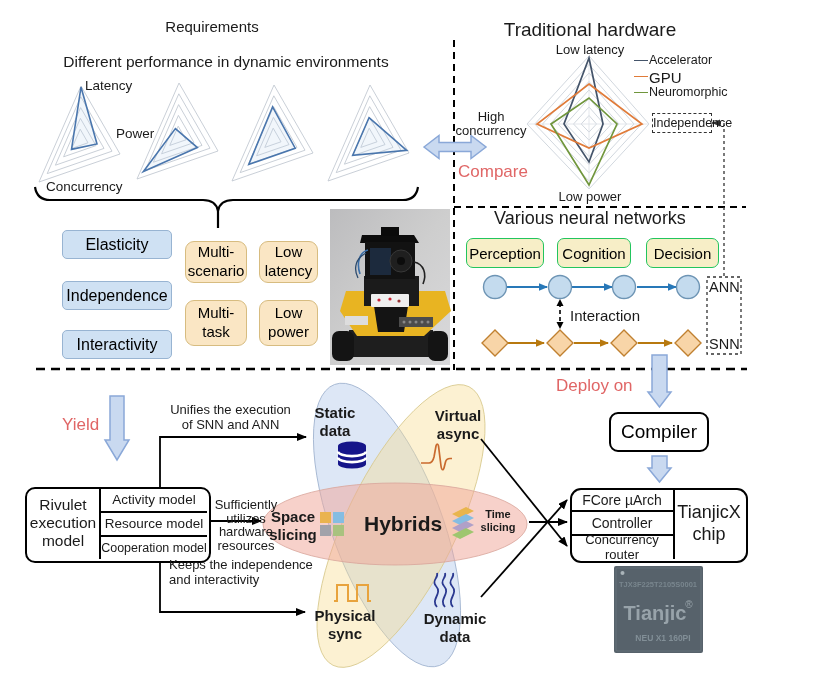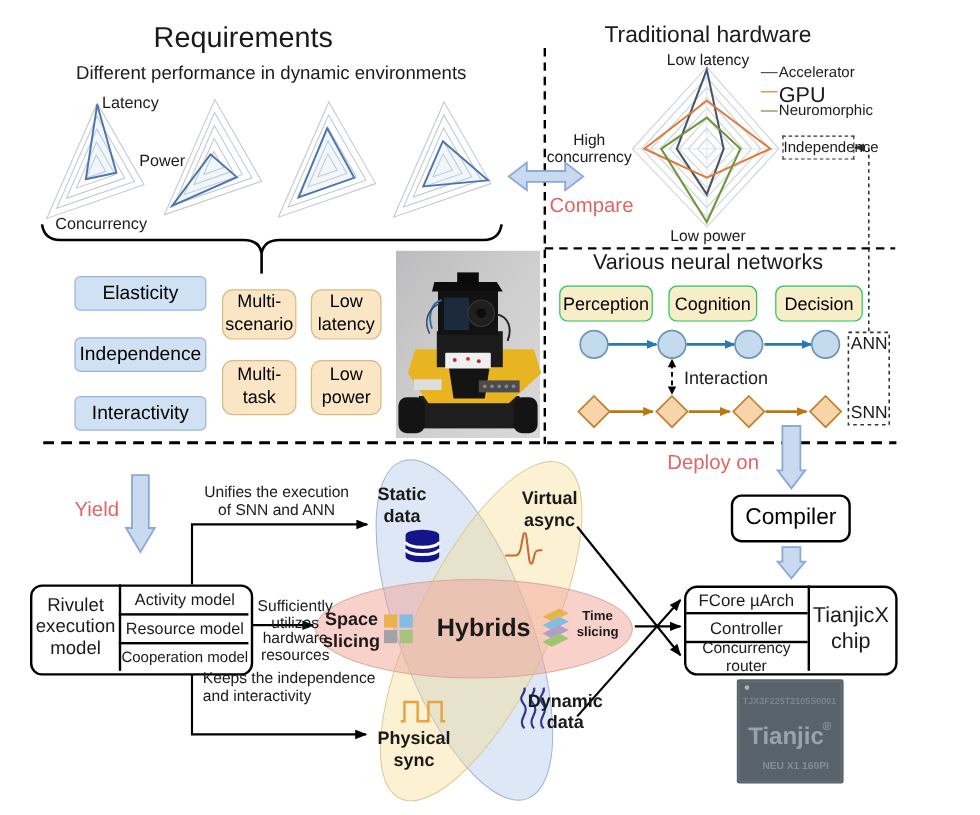--- a/index.html
+++ b/index.html
@@ -228,34 +228,34 @@
     <rect x="614" y="566" width="89" height="87" rx="2" fill="#57626b"></rect>
     <rect x="616" y="568" width="85" height="83" rx="1.5" fill="none" stroke="#636f78" stroke-width="1.2"></rect>
     <circle cx="622.5" cy="573" r="2" fill="#aab4b9"></circle>
     <text x="658" y="587" font-size="7.5" font-weight="bold" fill="#79868e" text-anchor="middle" font-family="Liberation Sans,sans-serif">TJX3F225T2105S0001</text>
     <text x="655" y="620" font-size="20" font-weight="bold" fill="#98a3aa" text-anchor="middle" font-family="Liberation Sans,sans-serif">Tianjic</text>
     <text x="689" y="608" font-size="10" fill="#98a3aa" text-anchor="middle" font-family="Liberation Sans,sans-serif">®</text>
     <text x="663" y="641" font-size="8.5" font-weight="bold" fill="#828f97" text-anchor="middle" font-family="Liberation Sans,sans-serif">NEU X1 160PI</text>
   </g>
 </svg>
 
-<div class="txt" style="left:128px;top:18px;width:200px;font-size:24px;">Requirements</div>
+<div class="txt" style="left:112px;top:18px;width:200px;text-align:center;font-size:15px;">Requirements</div>
 <div class="txt" style="left:26px;top:53px;width:400px;text-align:center;font-size:15.5px;">Different performance in dynamic environments</div>
 <div class="txt" style="left:85px;top:78px;font-size:13.5px;">Latency</div>
 <div class="txt" style="left:116px;top:126px;font-size:13.5px;">Power</div>
 <div class="txt" style="left:46px;top:179px;font-size:13.5px;">Concurrency</div>
 
 <div class="txt" style="left:490px;top:19px;width:200px;text-align:center;font-size:19px;">Traditional hardware</div>
 <div class="txt" style="left:540px;top:42px;width:100px;text-align:center;font-size:13px;">Low latency</div>
 <div class="txt" style="left:455px;top:110px;width:72px;text-align:center;font-size:13px;line-height:1.1;">High<br>concurrency</div>
 <div class="txt" style="left:545px;top:189px;width:90px;text-align:center;font-size:13px;">Low power</div>
 <div class="txt red" style="left:458px;top:162px;font-size:17px;">Compare</div>
 
 <div class="txt" style="left:649px;top:53px;font-size:12.5px;">Accelerator</div>
-<div class="txt" style="left:649px;top:69px;font-size:18px;">GPU</div>
+<div class="txt" style="left:649px;top:69px;font-size:15px;">GPU</div>
 <div class="txt" style="left:649px;top:85px;font-size:12.5px;">Neuromorphic</div>
 <div class="abs" style="left:634px;top:60px;width:14px;height:0;border-top:1.6px solid #44546a;"></div>
 <div class="abs" style="left:634px;top:76px;width:14px;height:0;border-top:1.6px solid #e07b39;"></div>
 <div class="abs" style="left:634px;top:92px;width:14px;height:0;border-top:1.6px solid #70963c;"></div>
 <div class="abs" style="left:652px;top:113px;width:58px;height:18px;border:1px dashed #333;font-size:12.5px;text-align:center;line-height:18px;color:#1a1a1a;">Independence</div>
 
 <div class="bluebox ctr" style="left:62px;top:230px;width:108px;height:27px;">Elasticity</div>
 <div class="bluebox ctr" style="left:62px;top:281px;width:108px;height:27px;">Independence</div>
 <div class="bluebox ctr" style="left:62px;top:330px;width:108px;height:27px;">Interactivity</div>
 
@@ -287,21 +287,21 @@
 <div class="txt" style="left:168px;top:403px;width:125px;text-align:center;font-size:13px;line-height:1.15;">Unifies the execution<br>of SNN and ANN</div>
 <div class="txt" style="left:211px;top:498px;width:70px;text-align:center;font-size:13px;line-height:1.05;">Sufficiently<br>utilizes<br>hardware<br>resources</div>
 <div class="txt" style="left:169px;top:558px;width:150px;font-size:13px;line-height:1.15;">Keeps the independence<br>and interactivity</div>
 
 <div class="txt" style="left:300px;top:404px;width:70px;text-align:center;font-size:15px;font-weight:bold;line-height:1.2;">Static<br>data</div>
 <div class="txt" style="left:423px;top:407px;width:70px;text-align:center;font-size:15px;font-weight:bold;line-height:1.2;">Virtual<br>async</div>
 <div class="txt" style="left:267px;top:508px;width:52px;text-align:center;font-size:15px;font-weight:bold;line-height:1.2;">Space<br>slicing</div>
 <div class="txt" style="left:472px;top:508px;width:52px;text-align:center;font-size:11px;font-weight:bold;line-height:1.2;">Time<br>slicing</div>
 <div class="txt" style="left:364px;top:512px;font-size:21px;font-weight:bold;">Hybrids</div>
 <div class="txt" style="left:310px;top:607px;width:70px;text-align:center;font-size:15px;font-weight:bold;line-height:1.2;">Physical<br>sync</div>
-<div class="txt" style="left:420px;top:576px;width:70px;text-align:center;font-size:15px;font-weight:bold;line-height:1.2;margin-left:16px;">Dynamic<br>data</div>
+<div class="txt" style="left:420px;top:610px;width:70px;text-align:center;font-size:15px;font-weight:bold;line-height:1.2;">Dynamic<br>data</div>
 
 <div class="wht ctr" style="left:609px;top:412px;width:96px;height:36px;border-radius:9px;font-size:19px;">Compiler</div>
 <div class="wht" style="left:570px;top:488px;width:174px;height:71px;border-radius:11px;"></div>
 <div class="abs" style="left:673px;top:488px;width:0;height:71px;border-left:2px solid #000;"></div>
 <div class="abs" style="left:570px;top:510px;width:103px;height:0;border-top:2px solid #000;"></div>
 <div class="abs" style="left:570px;top:534px;width:103px;height:0;border-top:2px solid #000;"></div>
 <div class="txt ctr" style="left:572px;top:489px;width:100px;height:21px;font-size:14px;">FCore µArch</div>
 <div class="txt ctr" style="left:572px;top:512px;width:100px;height:21px;font-size:14px;">Controller</div>
 <div class="txt ctr" style="left:572px;top:536px;width:100px;height:21px;font-size:13px;">Concurrency router</div>
 <div class="txt ctr" style="left:675px;top:490px;width:68px;height:67px;font-size:18px;line-height:1.2;">TianjicX<br>chip</div>

